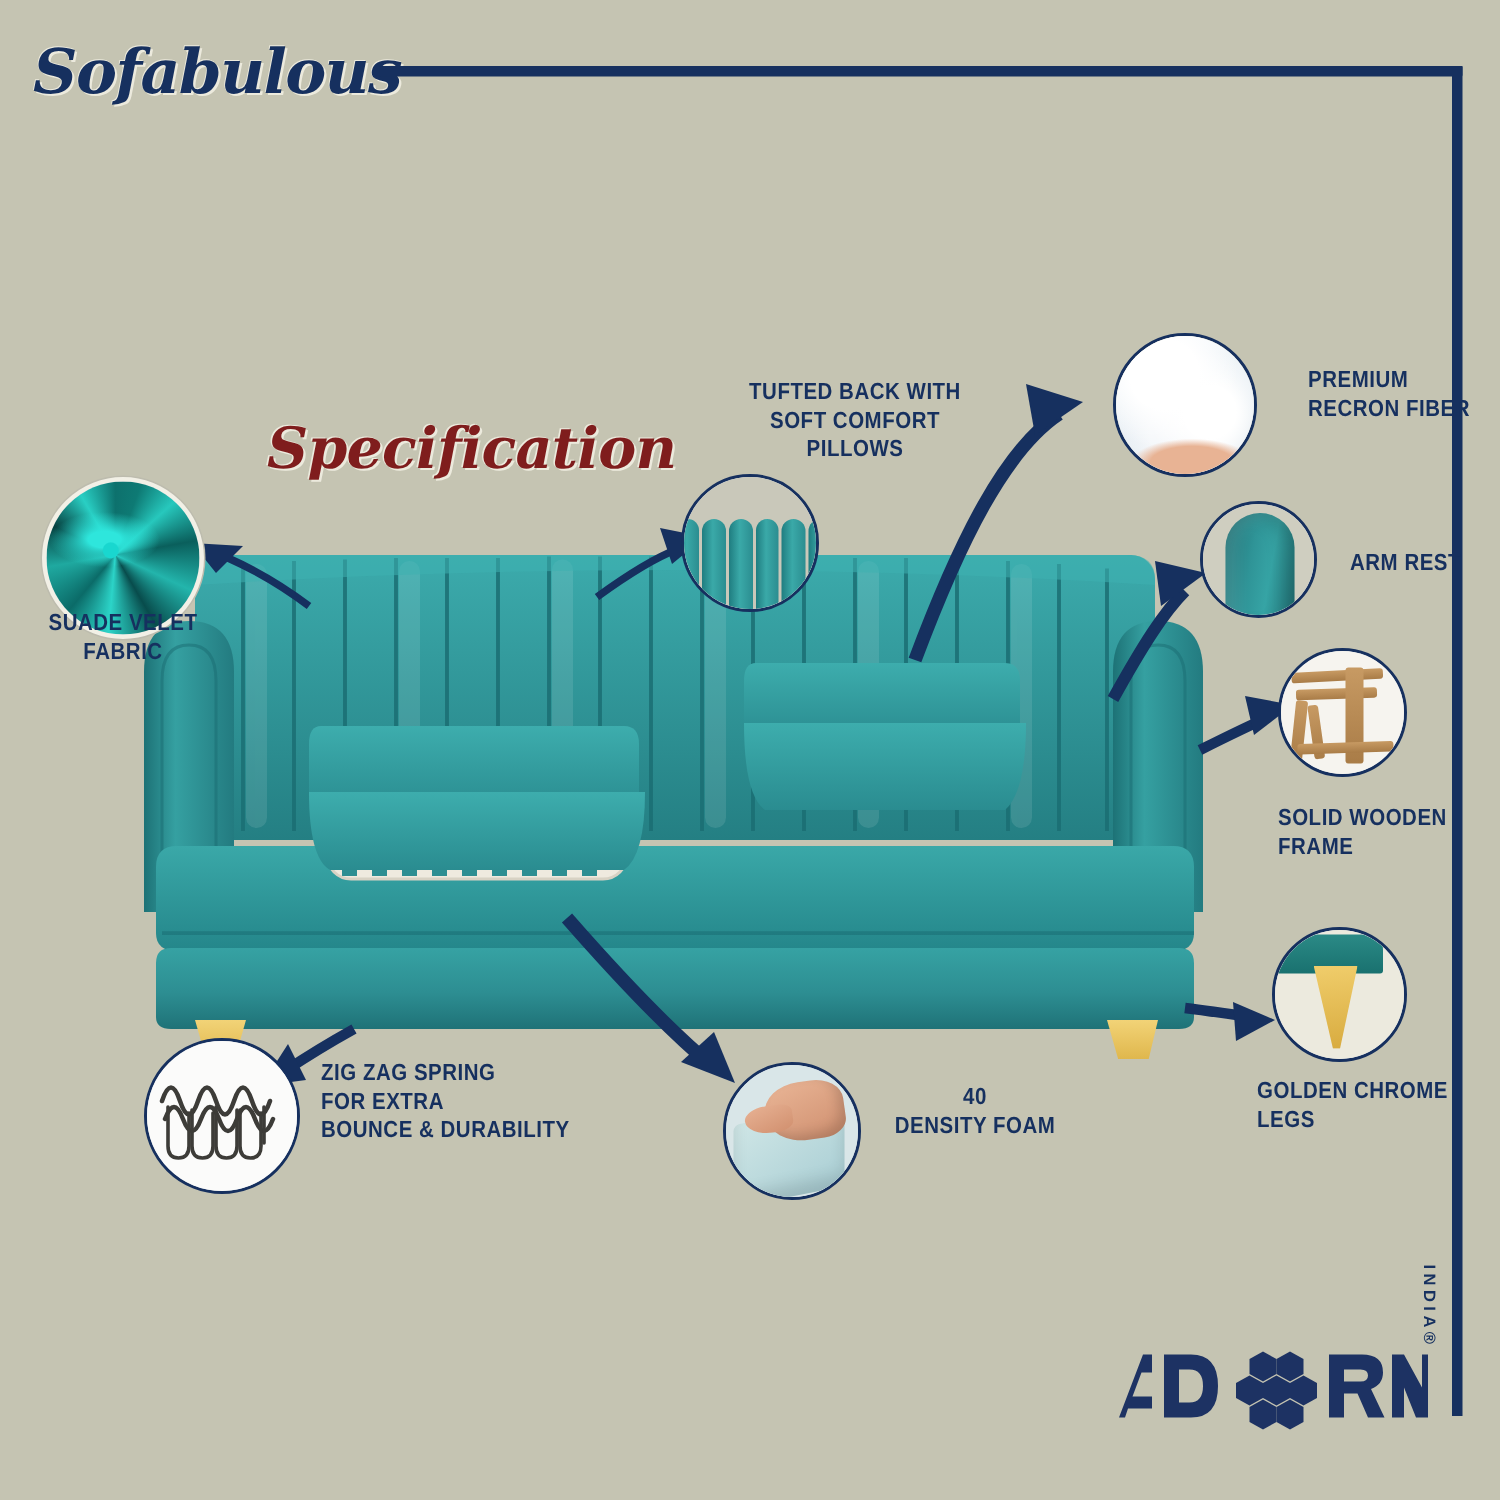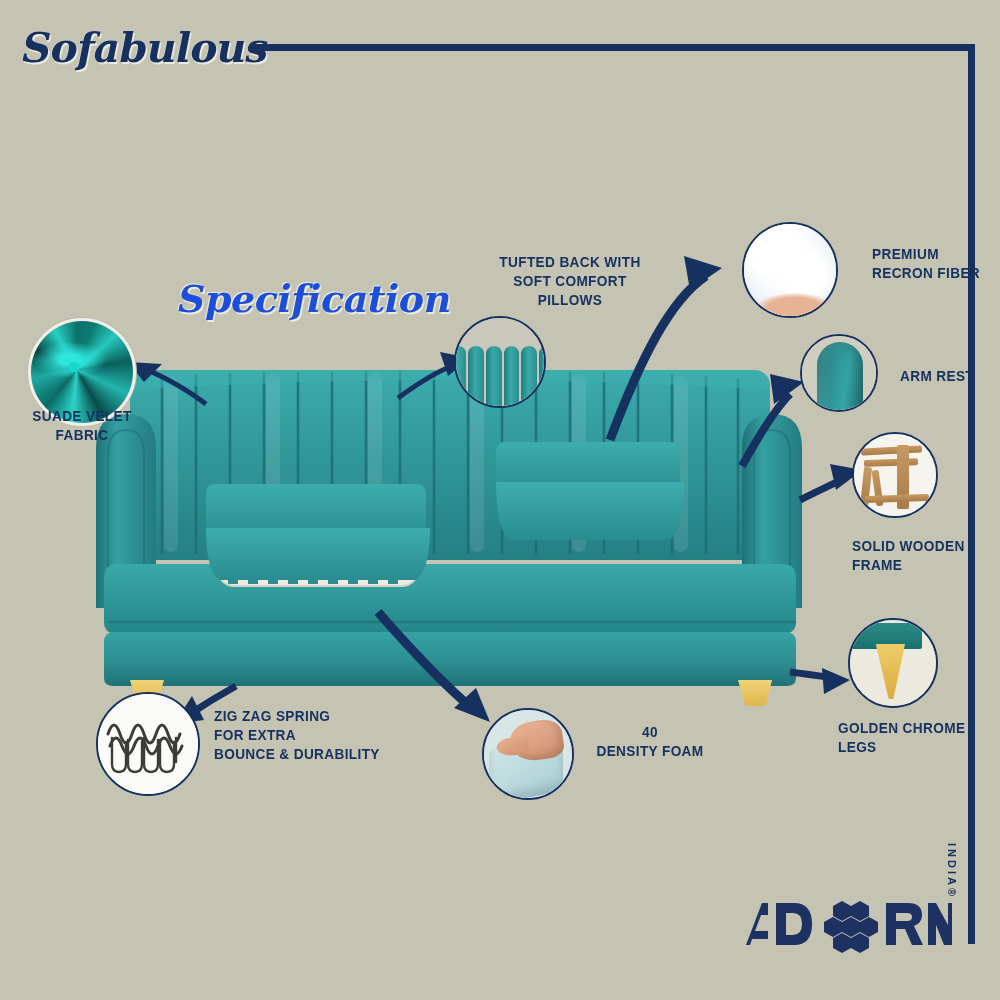--- a/index.html
+++ b/index.html
@@ -24,21 +24,21 @@
   }
   .hdr-line-h{ position:absolute; left:253px; top:44px; width:722px; height:7px; background:#16305f; border-radius:1px;}
   .hdr-line-v{ position:absolute; left:968px; top:44px; width:7px; height:900px; background:#16305f;}
 
   
   .spec-title{
     position:absolute; left:178px; top:276px;
     font-family:"DejaVu Serif", serif;
     font-style:italic; font-weight:700;
     font-size:38px; letter-spacing:-0.5px;
-    color:#1d4ed8;
+    color:#7f1d1d;
     text-shadow:1.5px 1.5px 0 #eceadd, -1px -1px 0 #eceadd;
     white-space:nowrap;
     text-align:right;
   }
 
   
   .label{
     position:absolute;
     color:#16305f;
     font-family:"Liberation Sans", sans-serif;

